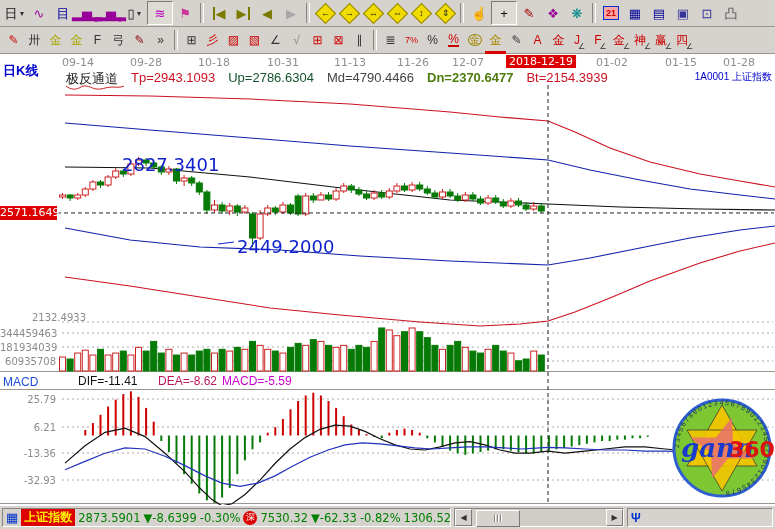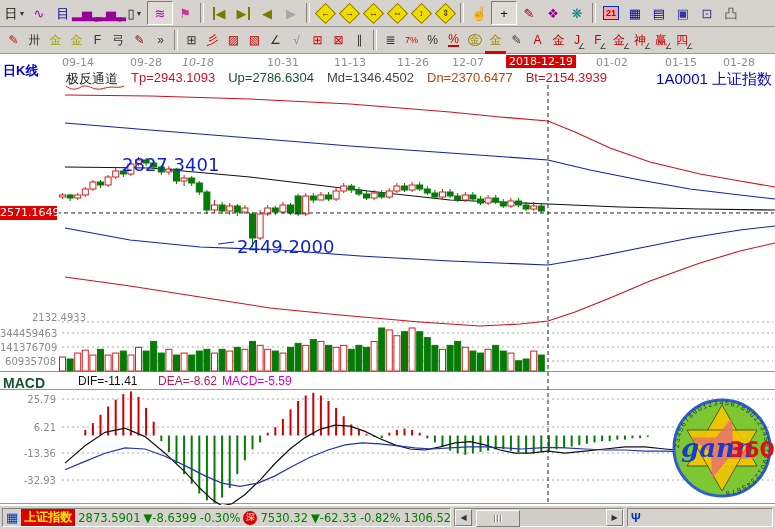--- a/index.html
+++ b/index.html
@@ -20,26 +20,26 @@
   .g.barL{border-left:2px solid currentColor;padding-left:1px;}
   .g.barR{border-right:2px solid currentColor;padding-right:1px;}
   .sep{width:2px;height:20px;border-left:1px solid #8a867f;border-right:1px solid #fff;margin:0 3px;flex:none;}
   .dia{width:13px;height:13px;transform:rotate(45deg);background:#f0dc00;border:1px solid #8a7a00;display:flex;align-items:center;justify-content:center;}
   .dia span{transform:rotate(-45deg);font-size:9px;color:#222;}
   .cal{border:1px solid #0033cc;background:#fca5a5;color:#cc0000;font-size:9px;font-weight:bold;padding:0 2px;line-height:12px;}
   
   .chart{position:absolute;top:54px;left:0;width:775px;height:451px;background:#fff;}
   .chart .abs{position:absolute;white-space:nowrap;}
   .klabel{color:#0000cc;font-weight:bold;font-size:13px;left:3px;top:8px;}
-  .mlabel{color:#14532d;font-weight:bold;font-size:14px;left:3px;top:321px;}
+  .mlabel{color:#1d4ed8;font-weight:normal;font-size:12px;left:3px;top:321px;}
   .dtxt{color:#8e8e8e;font-size:11px;top:2px;transform:translateX(-50%);font-family:"DejaVu Sans",sans-serif;}
   .dchip{background:#dd0000;color:#fff;font-size:11px;top:1px;padding:0 3px;transform:translateX(-50%);font-family:"DejaVu Sans",sans-serif;}
   .ind{top:16px;left:66px;font-size:13px;display:flex;gap:13px;}
   .ind .iname{color:#222;}
-  .symlbl{top:16px;right:3px;font-size:15px;color:#0000cc;}
+  .symlbl{top:16px;right:3px;font-size:10px;color:#0000cc;}
   .pricechip{left:0;top:152px;width:57px;background:#dd0000;color:#fff;font-size:11px;text-align:center;height:14px;line-height:14px;font-family:"DejaVu Sans",sans-serif;}
   .axlbl{left:0;width:56px;text-align:right;color:#8a8a8a;font-size:10px;transform:translateY(-50%);font-family:"DejaVu Sans",sans-serif;}
   .ann{color:#1122cc;font-size:18px;font-family:"DejaVu Sans",sans-serif;}
   .mh{top:320px;font-size:12px;}
   svg.canvas{position:absolute;left:0;top:0;}
   .logo{position:absolute;right:1px;top:342px;}
   
   .status{position:absolute;top:505px;left:0;width:775px;height:24px;background:#d6d3ce;border-top:1px solid #fff;display:flex;align-items:center;box-sizing:border-box;font-size:12px;padding:0 2px;gap:3px;}
   .status .pan{display:flex;align-items:center;gap:3px;height:19px;border:1px solid;border-color:#8a867f #fff #fff #8a867f;padding:0 3px;box-sizing:border-box;overflow:hidden;white-space:nowrap;}
   .pan.left{flex:1;}
@@ -275,37 +275,37 @@
         <span class="g" style="color: rgb(204, 0, 0);">四</span>
         <span class="sub2">∠</span>
       </div>
     </div>
 
   <div class="chart">
     <span class="abs klabel">日K线</span>
     <div id="dates">
         <span class="abs dtxt" style="left: 78px;">09-14</span>
         <span class="abs dtxt" style="left: 146px;">09-28</span>
-        <span class="abs dtxt" style="left: 198px; font-style: italic;">10-18</span>
+        <span class="abs dtxt" style="left: 214px;">10-18</span>
         <span class="abs dtxt" style="left: 283px;">10-31</span>
         <span class="abs dtxt" style="left: 350px;">11-13</span>
         <span class="abs dtxt" style="left: 413px;">11-26</span>
         <span class="abs dtxt" style="left: 468px;">12-07</span>
         <span class="abs dchip" style="left: 541px;">2018-12-19</span>
         <span class="abs dtxt" style="left: 612px;">01-02</span>
         <span class="abs dtxt" style="left: 681px;">01-15</span>
         <span class="abs dtxt" style="left: 739px;">01-28</span>
       </div>
 
     <div class="abs ind">
       <span class="iname">极反通道</span>
     <span style="color: rgb(204, 17, 34);">Tp=2943.1093</span>
         <span style="color: #14532d;">Up=2786.6304</span>
-        <span style="color: rgb(68, 68, 68);">Md=1346.4502</span>
-        <span style="color: #c2410c;">Dn=2370.6477</span>
+        <span style="color: rgb(68, 68, 68);">Md=4790.4466</span>
+        <span style="color: #4d7c0f; font-weight: bold;">Dn=2370.6477</span>
         <span style="color: rgb(204, 17, 34);">Bt=2154.3939</span>
       </div>
     <span class="abs symlbl">1A0001 上证指数</span>
 
     <svg class="canvas" id="csvg" width="775" height="451">
         <line x1="0" y1="317.5" x2="775" y2="317.5" stroke="#9a968f" stroke-width="1"></line>
         <line x1="0" y1="335.5" x2="775" y2="335.5" stroke="#9a968f" stroke-width="1"></line>
         <line x1="0" y1="449.5" x2="775" y2="449.5" stroke="#9a968f" stroke-width="1"></line>
         <line x1="62" y1="268" x2="773" y2="268" stroke="#aaaaaa" stroke-width="1" stroke-dasharray="2,3"></line>
         <line x1="62" y1="279" x2="773" y2="279" stroke="#aaaaaa" stroke-width="1" stroke-dasharray="2,3"></line>
@@ -597,21 +597,21 @@
 
     <div class="abs pricechip">2571.1649</div>
     <span class="abs mlabel">MACD</span>
     <div id="annots">
         <span class="abs ann" style="left: 122px; top: 100px;">2827.3401</span>
         <span class="abs ann" style="left: 237px; top: 182px;">2449.2000</span>
       </div>
     <div id="axlbls">
         <span class="abs axlbl" style="top: 263px; padding-left: 30px;">2132.4933</span>
         <span class="abs axlbl" style="top: 279px;">344459463</span>
-        <span class="abs axlbl" style="top: 293px;">141376709</span>
+        <span class="abs axlbl" style="top: 293px;">181934039</span>
         <span class="abs axlbl" style="top: 307px;">60935708</span>
         <span class="abs axlbl" style="top: 345px;">25.79</span>
         <span class="abs axlbl" style="top: 373px;">6.21</span>
         <span class="abs axlbl" style="top: 399px;">-13.36</span>
         <span class="abs axlbl" style="top: 426px;">-32.93</span>
       </div>
     <div id="mhdr">
         <span class="abs mh" style="left: 78px; color: rgb(17, 17, 17);">DIF=-11.41</span>
         <span class="abs mh" style="left: 158px; color: #be185d;">DEA=-8.62</span>
         <span class="abs mh" style="left: 222px; color: rgb(204, 0, 204);">MACD=-5.59</span>

